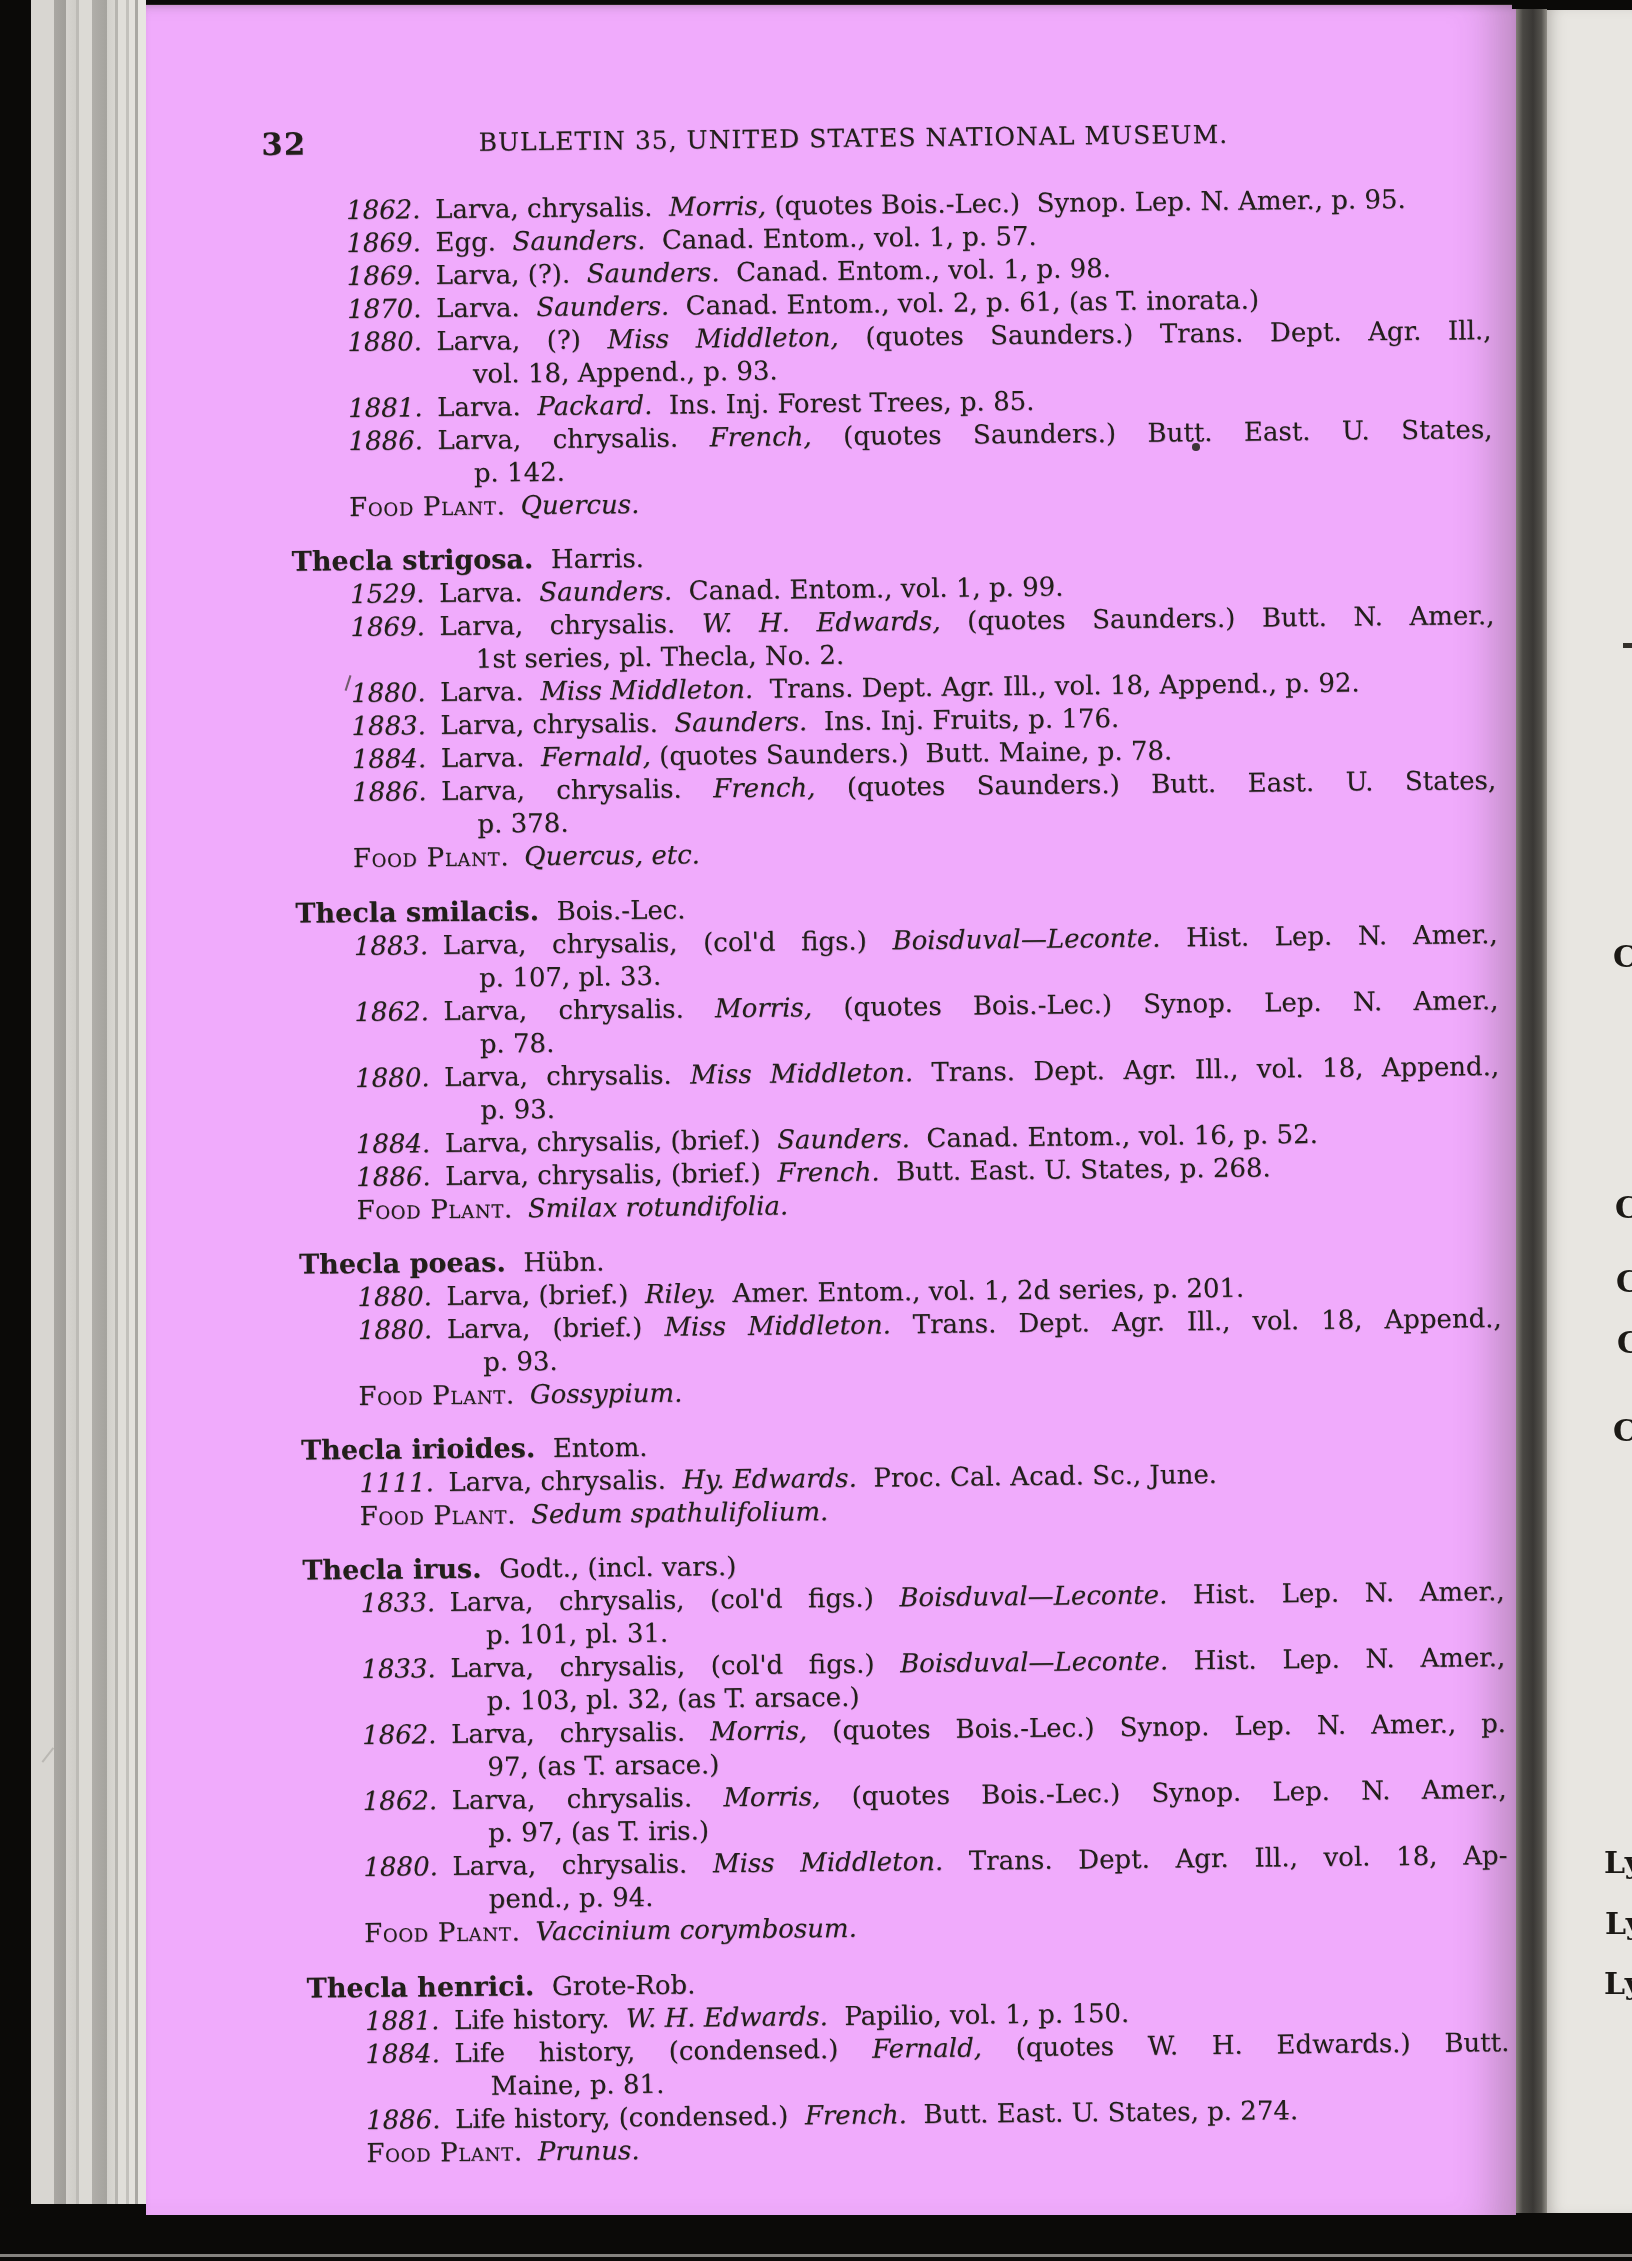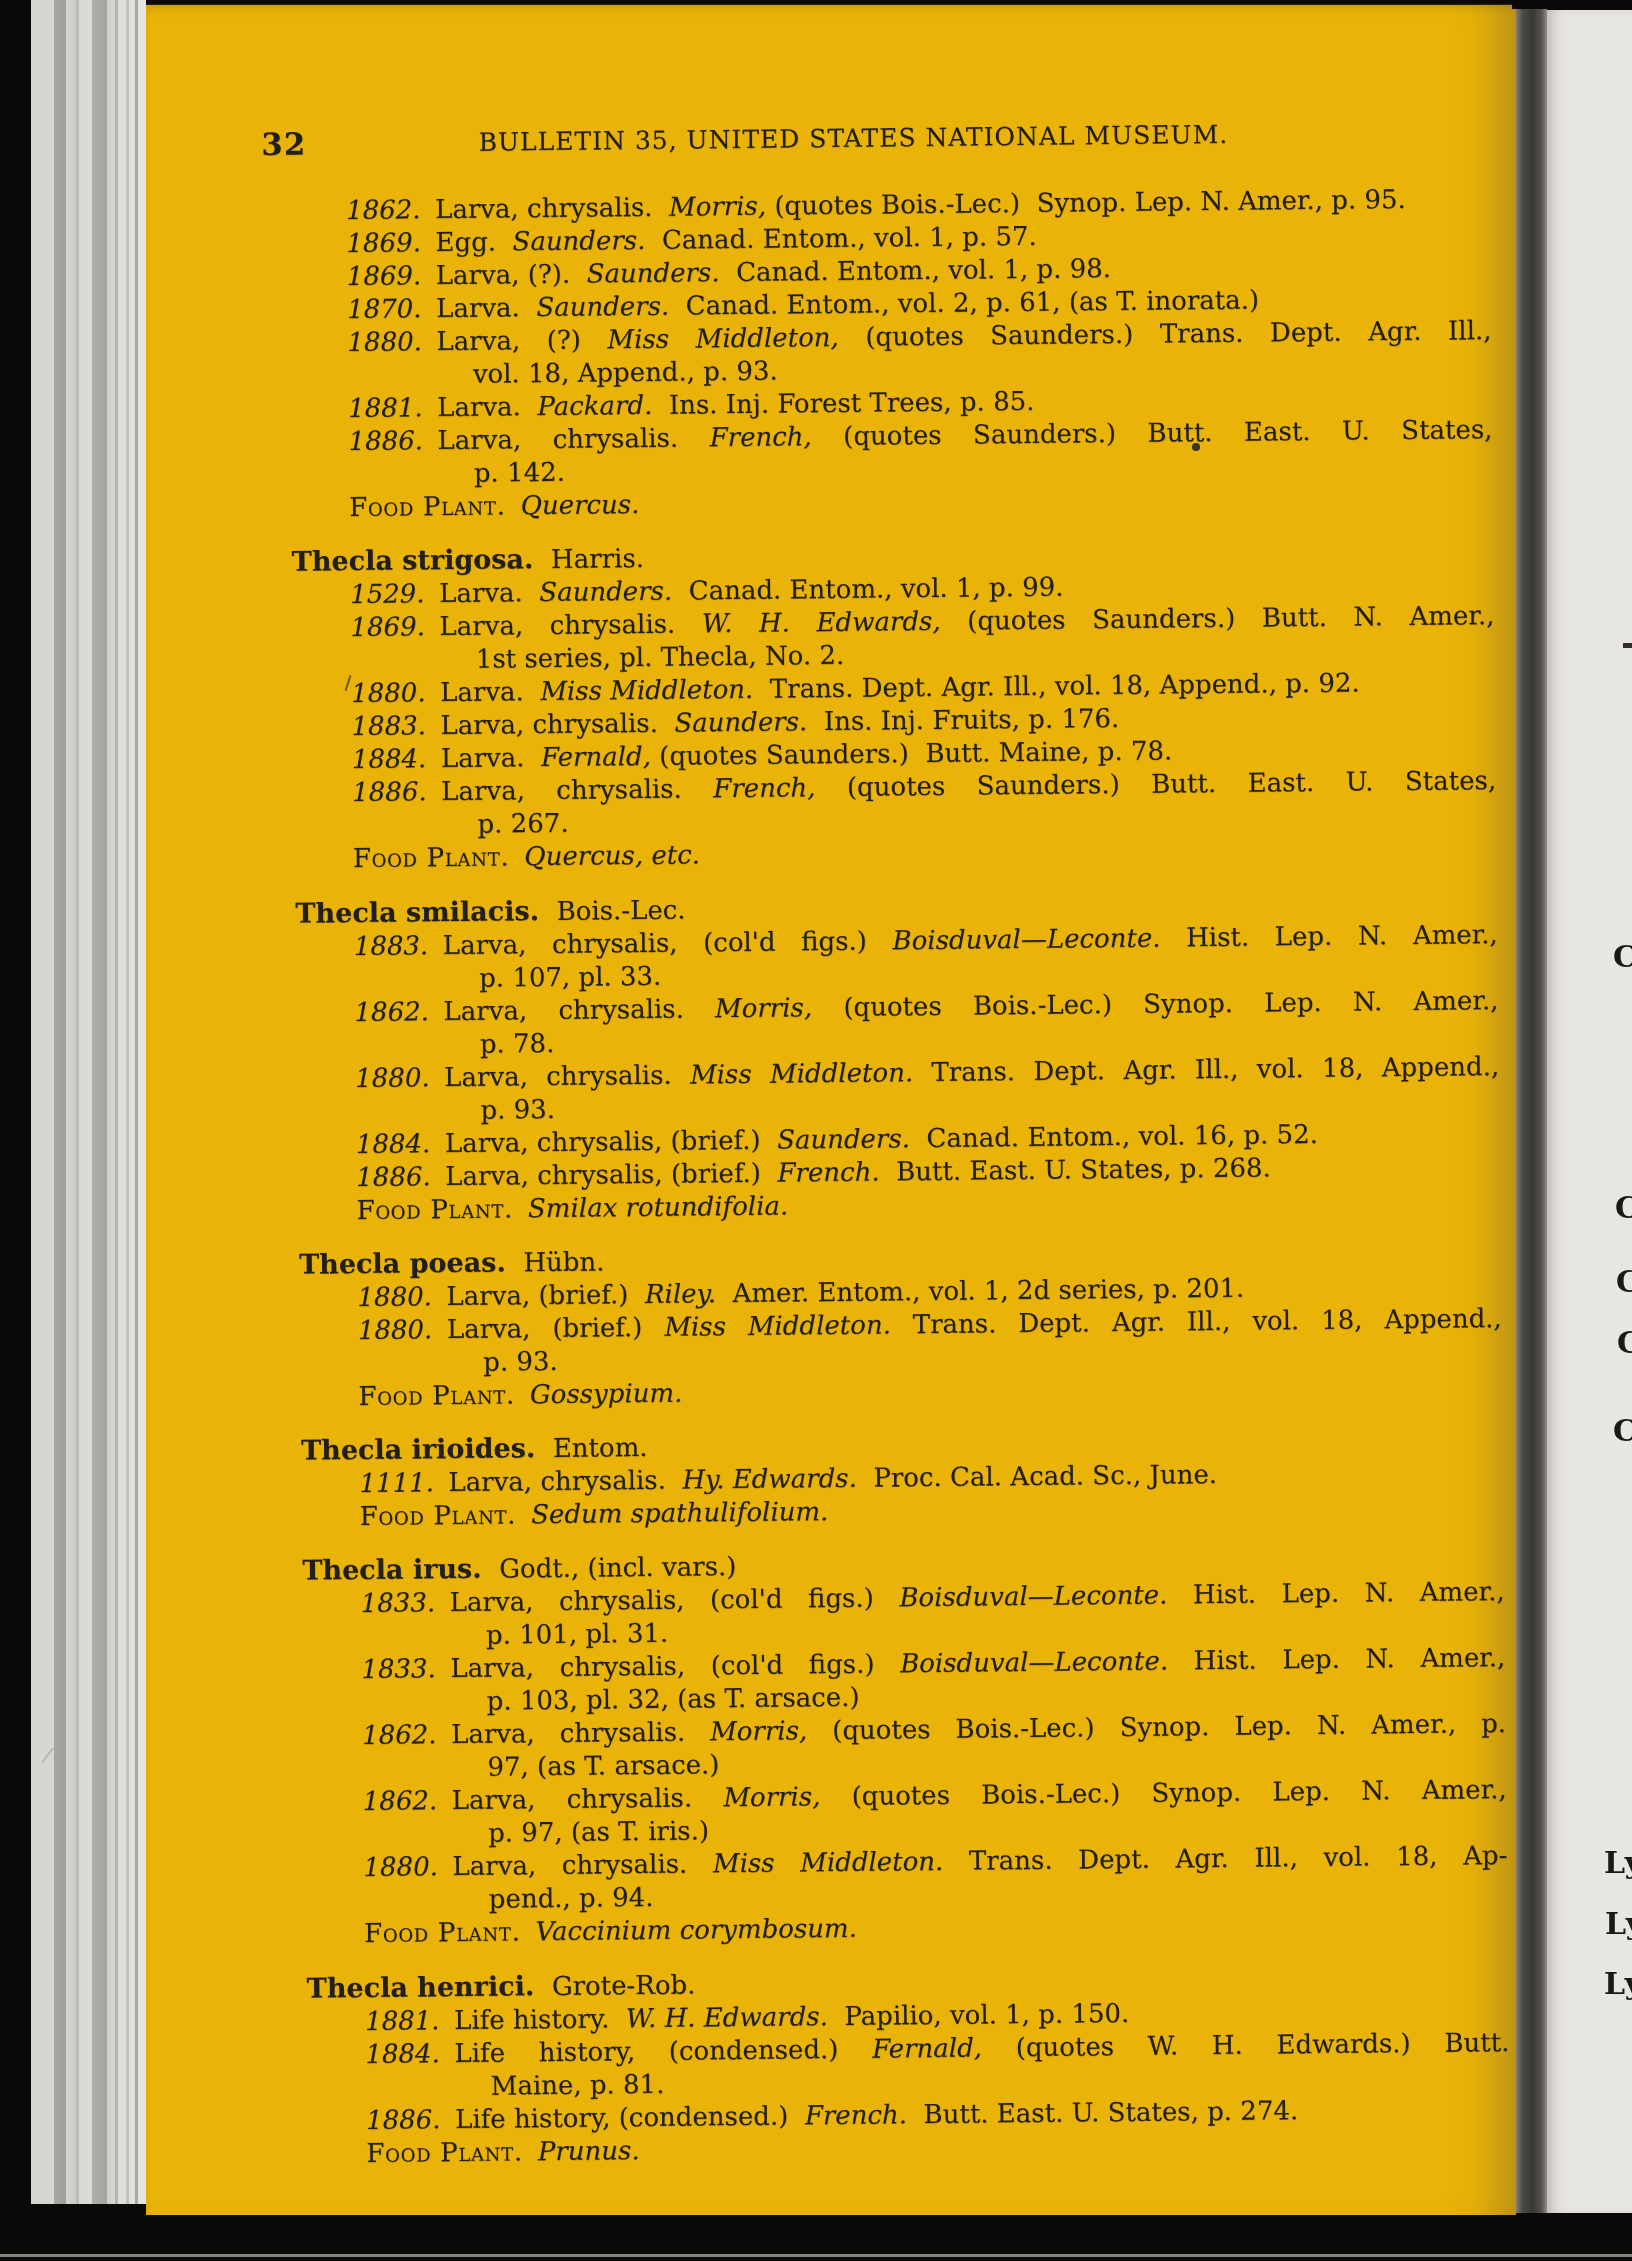--- a/index.html
+++ b/index.html
@@ -22,21 +22,21 @@
       #b7b5b0 84px,#b7b5b0 87px,
       #e0ded9 87px,#e0ded9 95px,
       #c3c1bc 95px,#c3c1bc 98px,
       #e3e1dc 98px,#e3e1dc 104px,
       #aaa8a3 104px,#aaa8a3 107px,
       #e7e5e0 107px,#e7e5e0 115px);
   }
   
   .page{
     position:absolute;left:146px;top:5.4px;width:1370px;height:2210px;
-    background:#eab308;
+    background:#f0abfc;
     box-shadow:inset -47px 0 41px -27px rgba(70,64,56,.30), inset 0 5.4px 9.5px -5.4px rgba(70,64,56,.35);
   }
   .page-topline{position:absolute;left:146px;top:4.1px;width:1369px;height:1.4px;background:rgba(95,90,82,.30);}
   
   .gutter{
     position:absolute;left:1516px;top:6.8px;width:31px;height:2206px;
     background:linear-gradient(90deg,#817d76 0%,#4a4844 22%,#3a3835 55%,#55534e 82%,#908d86 100%);
   }
   
   .sliver{
@@ -128,21 +128,21 @@
             <div class="line first nj"><span class="year">1880.</span><span>Larva.  </span><i>Miss Middleton.</i><span>  Trans. Dept. Agr. Ill., vol. 18, Append., p. 92.</span></div>
           </div>
           <div class="entry">
             <div class="line first nj"><span class="year">1883.</span><span>Larva, chrysalis.  </span><i>Saunders.</i><span>  Ins. Inj. Fruits, p. 176.</span></div>
           </div>
           <div class="entry">
             <div class="line first nj"><span class="year">1884.</span><span>Larva.  </span><i>Fernald,</i><span> (quotes Saunders.)  Butt. Maine, p. 78.</span></div>
           </div>
           <div class="entry">
             <div class="line first j"><span class="year">1886.</span><span>Larva, chrysalis.  </span><i>French,</i><span> (quotes Saunders.)  Butt. East. U. States,</span></div>
-            <div class="line cont nj"><span>p. 267.</span></div>
+            <div class="line cont nj"><span>p. 378.</span></div>
           </div>
           <div class="food"><span class="label">Food Plant.</span><i>Quercus, etc.</i></div>
         </div>
         <div class="section">
           <div class="heading"><span class="species-name">Thecla smilacis.</span><span class="authority">Bois.-Lec.</span></div>
           <div class="entry">
             <div class="line first j"><span class="year">1883.</span><span>Larva, chrysalis, (col'd figs.)  </span><i>Boisduval—Leconte.</i><span>  Hist. Lep. N. Amer.,</span></div>
             <div class="line cont nj"><span>p. 107, pl. 33.</span></div>
           </div>
           <div class="entry">

